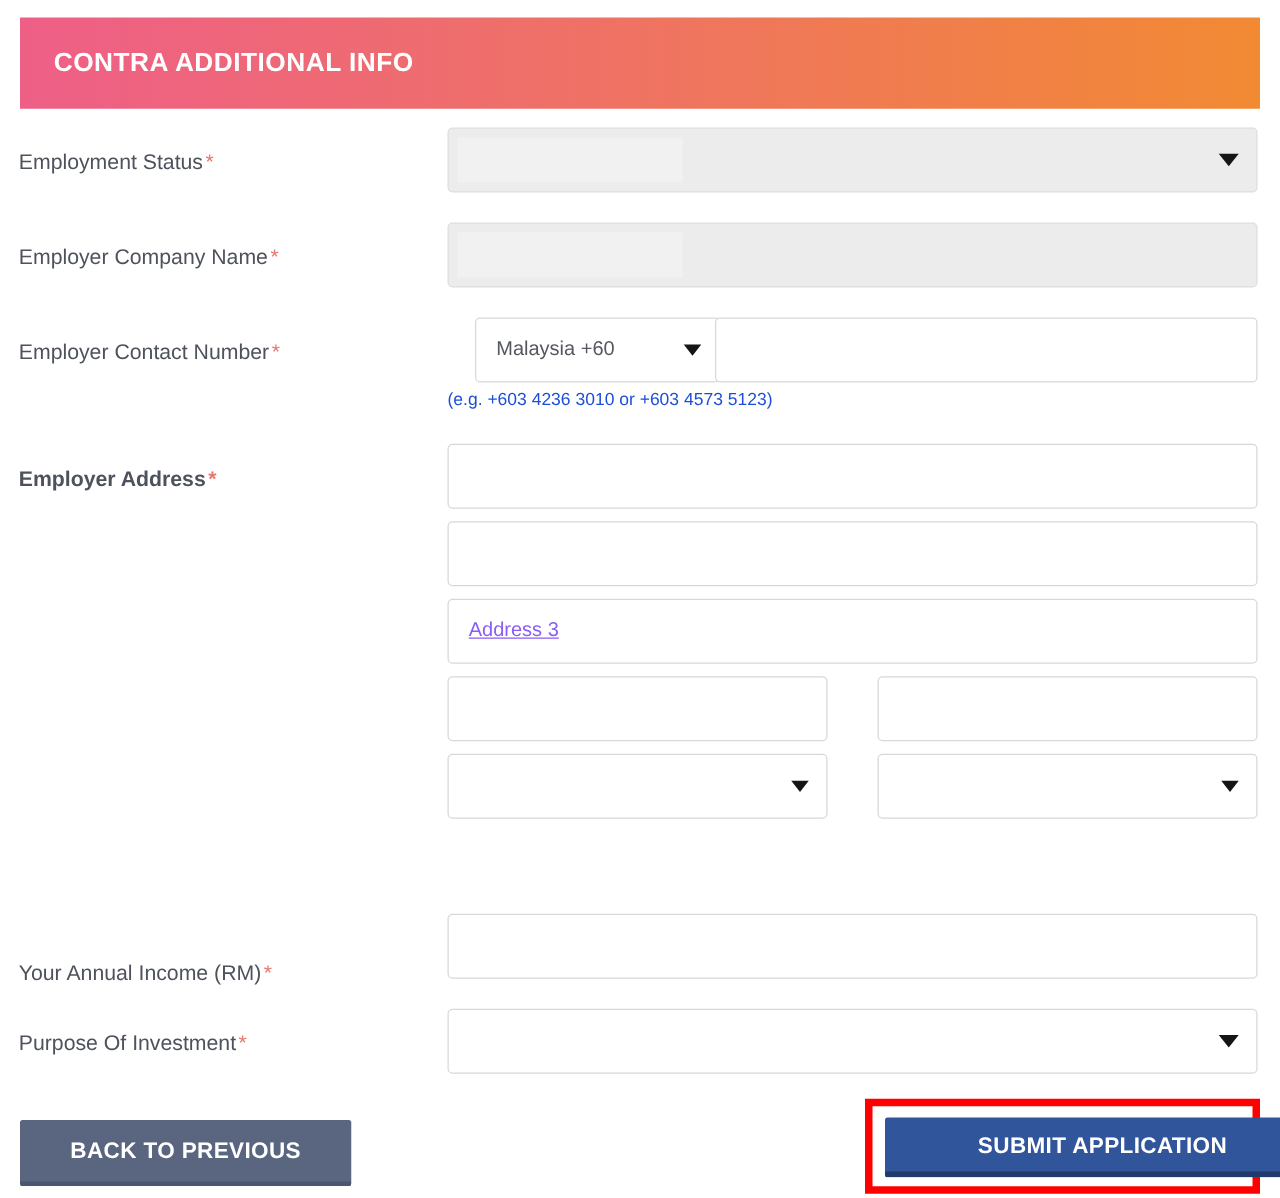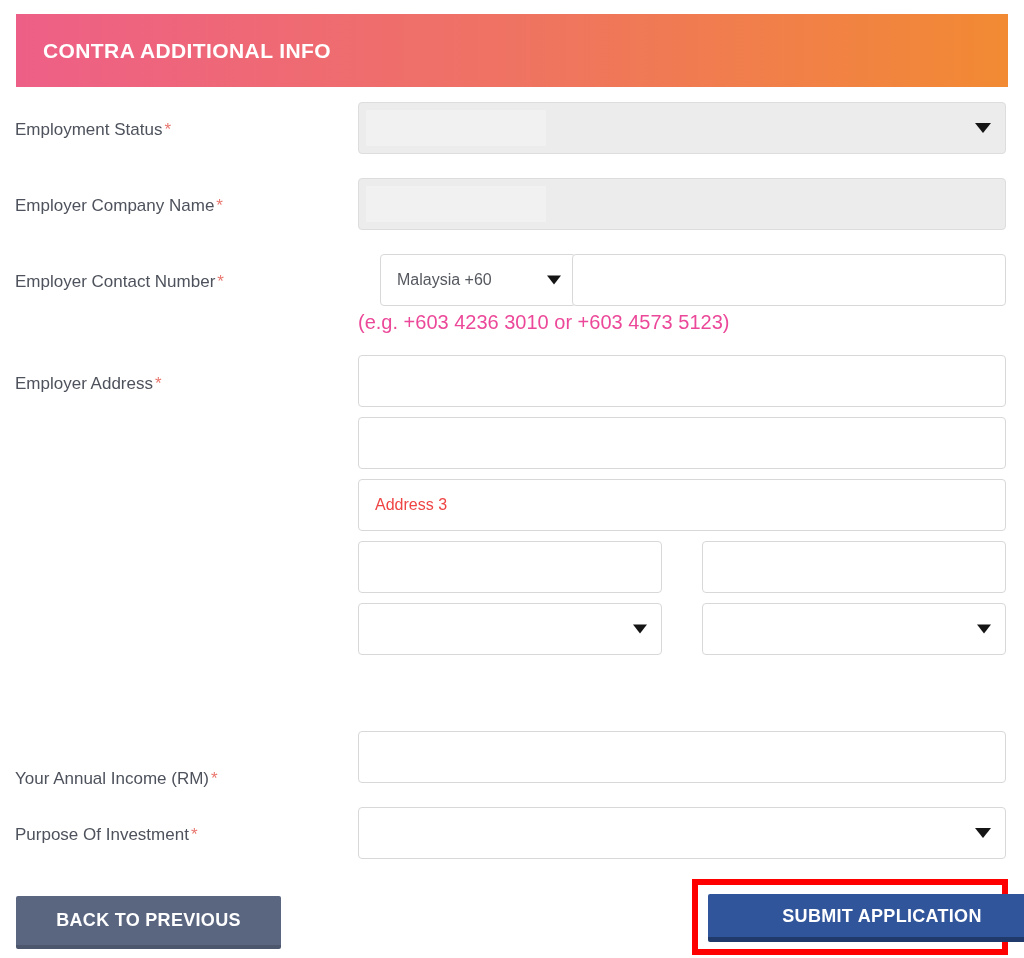--- a/index.html
+++ b/index.html
@@ -94,42 +94,43 @@
     background: #f1f1f1;
   }
   .ctl .ctl-text {
     position: absolute;
     left: 16px;
     top: 50%;
     transform: translateY(-50%);
     white-space: nowrap;
   }
   .ctl .ctl-text.placeholder {
-    color: #ef4444;
+    color: #8b5cf6;
+    text-decoration: underline;
   }
   .caret {
     position: absolute;
     right: 14px;
     top: 50%;
     transform: translateY(-50%);
     width: 0;
     height: 0;
     border-left: 8px solid transparent;
     border-right: 8px solid transparent;
     border-top: 10px solid #151515;
   }
   .caret.small {
     right: 14px;
     border-left: 7px solid transparent;
     border-right: 7px solid transparent;
     border-top: 9px solid #151515;
   }
   .hint {
-    font-size: 20px;
-    color: #ec4899;
+    font-size: 14px;
+    color: #1d4ed8;
     white-space: nowrap;
     margin-top: 5px;
   }
 
   
   .btn {
     box-sizing: border-box;
     display: inline-block;
     color: #ffffff;
     font-size: 18px;
@@ -220,21 +221,21 @@
         </div>
         <div class="ctl" style="position:absolute;left:214px;top:0;width:434px;">
           <span class="ctl-text"></span>
         </div>
       </div>
       <div class="hint">(e.g. +603 4236 3010 or +603 4573 5123)</div>
     </div>
   </div>
 
   <div class="row" style="top:278px;height:350px;">
-    <div class="label" style="top:20px;">
+    <div class="label" style="top:20px;font-weight:bold;">
       <span>Employer Address</span><span class="req">*</span>
     </div>
     <div class="fields" style="top:0;width:648px;">
 
       <div class="ctl" style="width:648px;margin-bottom:10px;">
         <span class="ctl-text"></span>
       </div>
 
       <div class="ctl" style="width:648px;margin-bottom:10px;">
         <span class="ctl-text"></span>

